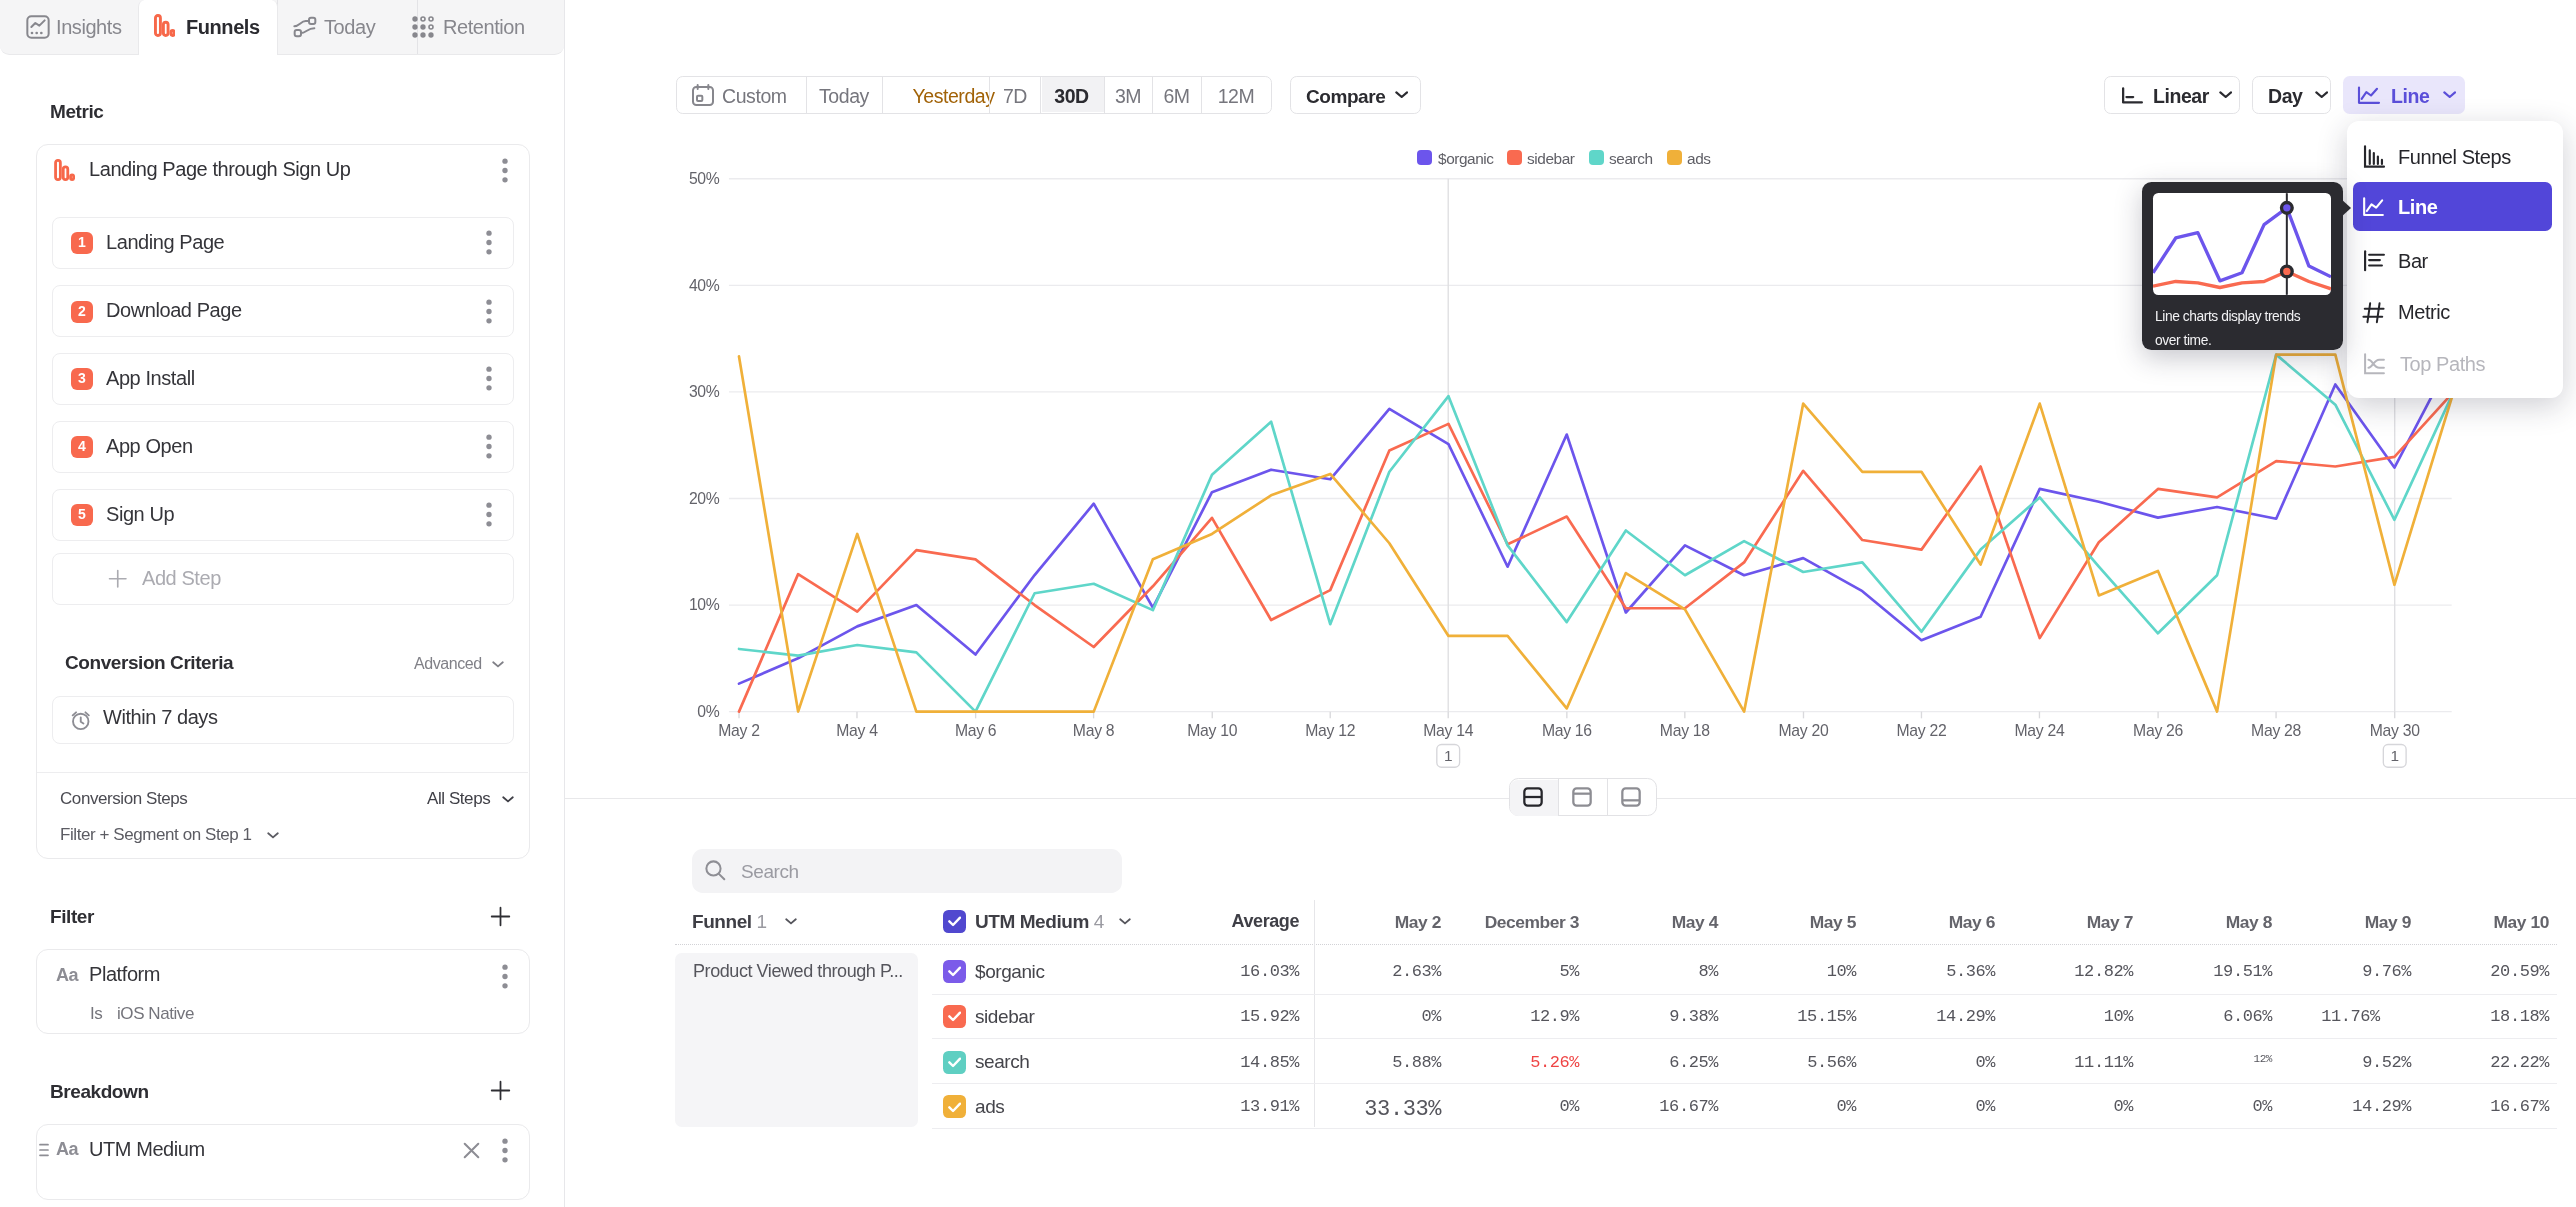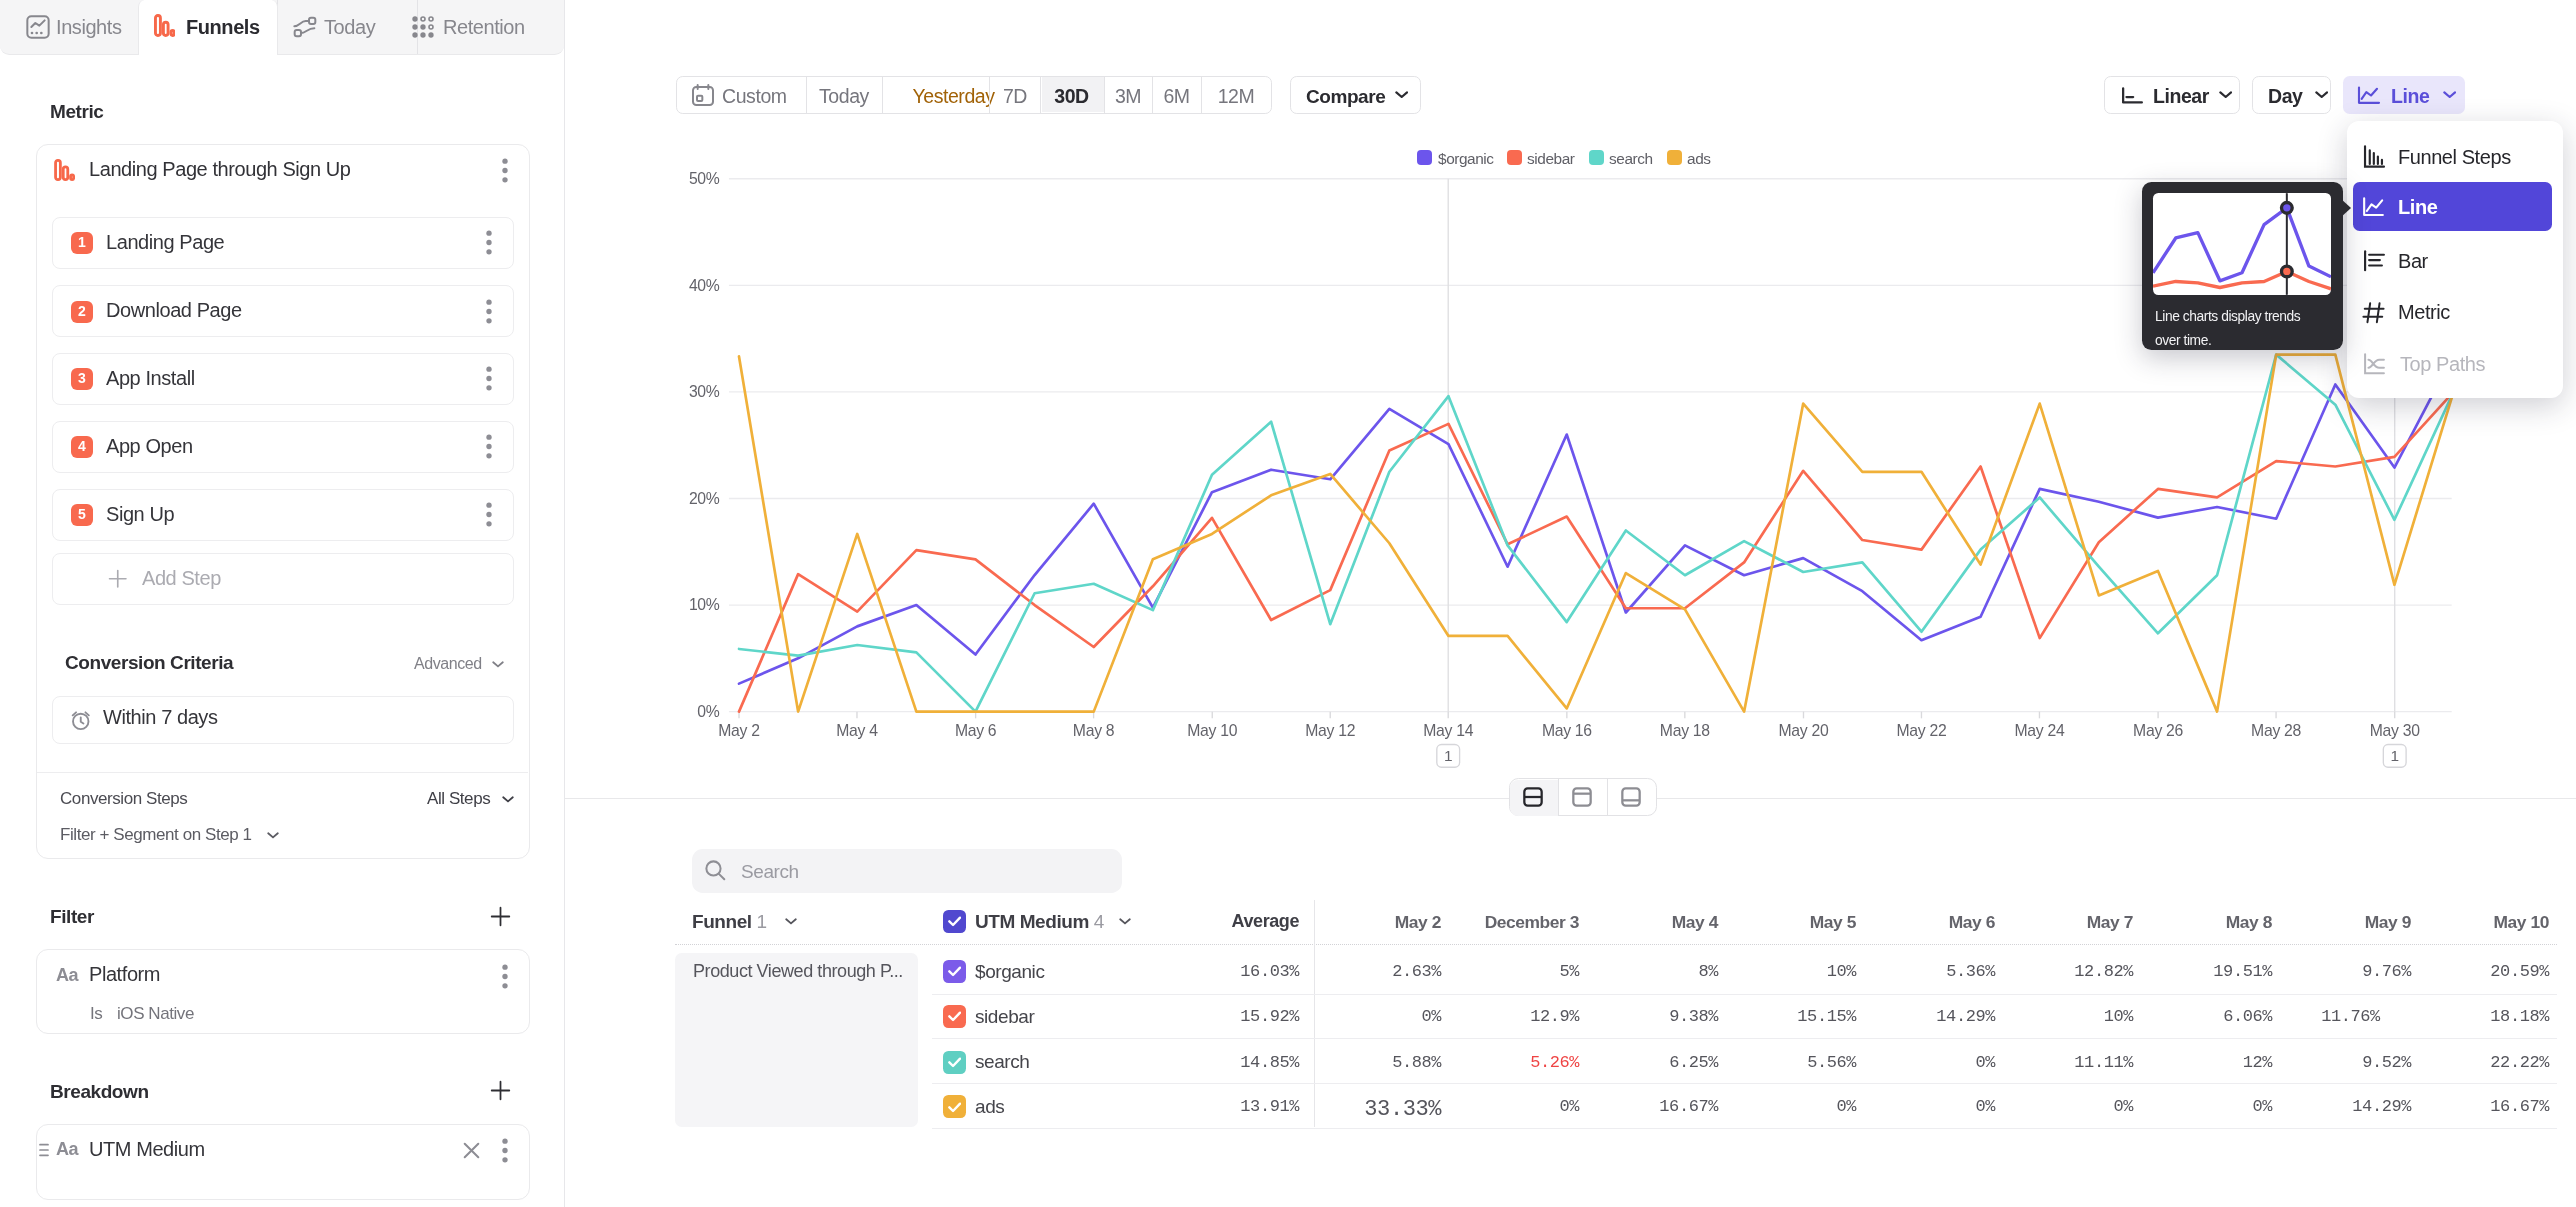--- a/index.html
+++ b/index.html
@@ -354,21 +354,21 @@
       <path d="M2 8 L7.5 13.5 L18 2.5" stroke="#fff" stroke-width="3.6" fill="none" stroke-linecap="round" stroke-linejoin="round"></path>
     </svg>
 <div class="a" style="left:975px;top:1051px;font-size:19px;color:#45454b">search</div>
 <div class="a" style="left:1178px;top:1053px;width:121px;text-align:right;font-family:'Liberation Mono',monospace;font-size:17px;color:#55555c">14.85%</div>
 <div class="a" style="left:1320px;top:1053px;width:121px;text-align:right;font-family:'Liberation Mono',monospace;font-size:17px;color:#55555c">5.88%</div>
 <div class="a" style="left:1458px;top:1053px;width:121px;text-align:right;font-family:'Liberation Mono',monospace;font-size:17px;color:#ef4444">5.26%</div>
 <div class="a" style="left:1597px;top:1053px;width:121px;text-align:right;font-family:'Liberation Mono',monospace;font-size:17px;color:#55555c">6.25%</div>
 <div class="a" style="left:1735px;top:1053px;width:121px;text-align:right;font-family:'Liberation Mono',monospace;font-size:17px;color:#55555c">5.56%</div>
 <div class="a" style="left:1874px;top:1053px;width:121px;text-align:right;font-family:'Liberation Mono',monospace;font-size:17px;color:#55555c">0%</div>
 <div class="a" style="left:2012px;top:1053px;width:121px;text-align:right;font-family:'Liberation Mono',monospace;font-size:17px;color:#55555c">11.11%</div>
-<div class="a" style="left:2151px;top:1053px;width:121px;text-align:right;font-family:'Liberation Mono',monospace;font-size:17px;color:#55555c">12%</div>
+<div class="a" style="left:2151px;top:1053px;width:121px;text-align:right;font-family:'Liberation Mono',monospace;font-size:11px;color:#55555c">12%</div>
 <div class="a" style="left:2290px;top:1053px;width:121px;text-align:right;font-family:'Liberation Mono',monospace;font-size:17px;color:#55555c">9.52%</div>
 <div class="a" style="left:2428px;top:1053px;width:121px;text-align:right;font-family:'Liberation Mono',monospace;font-size:17px;color:#55555c">22.22%</div>
 <div class="a" style="left:932px;top:1083px;width:1625px;height:0.7px;background:#ededf0"></div>
 <div style="position:absolute;left:943px;top:1095px;width:23px;height:23px;background:#F0B039;border-radius:5.4px"></div>
     <svg style="position:absolute;left:948px;top:1102px" width="13.4" height="10.7" viewBox="0 0 20 16">
       <path d="M2 8 L7.5 13.5 L18 2.5" stroke="#fff" stroke-width="3.6" fill="none" stroke-linecap="round" stroke-linejoin="round"></path>
     </svg>
 <div class="a" style="left:975px;top:1096px;font-size:19px;color:#45454b">ads</div>
 <div class="a" style="left:1178px;top:1097px;width:121px;text-align:right;font-family:'Liberation Mono',monospace;font-size:17px;color:#55555c">13.91%</div>
 <div class="a" style="left:1320px;top:1097px;width:121px;text-align:right;font-family:'Liberation Mono',monospace;font-size:22px;color:#55555c">33.33%</div>

